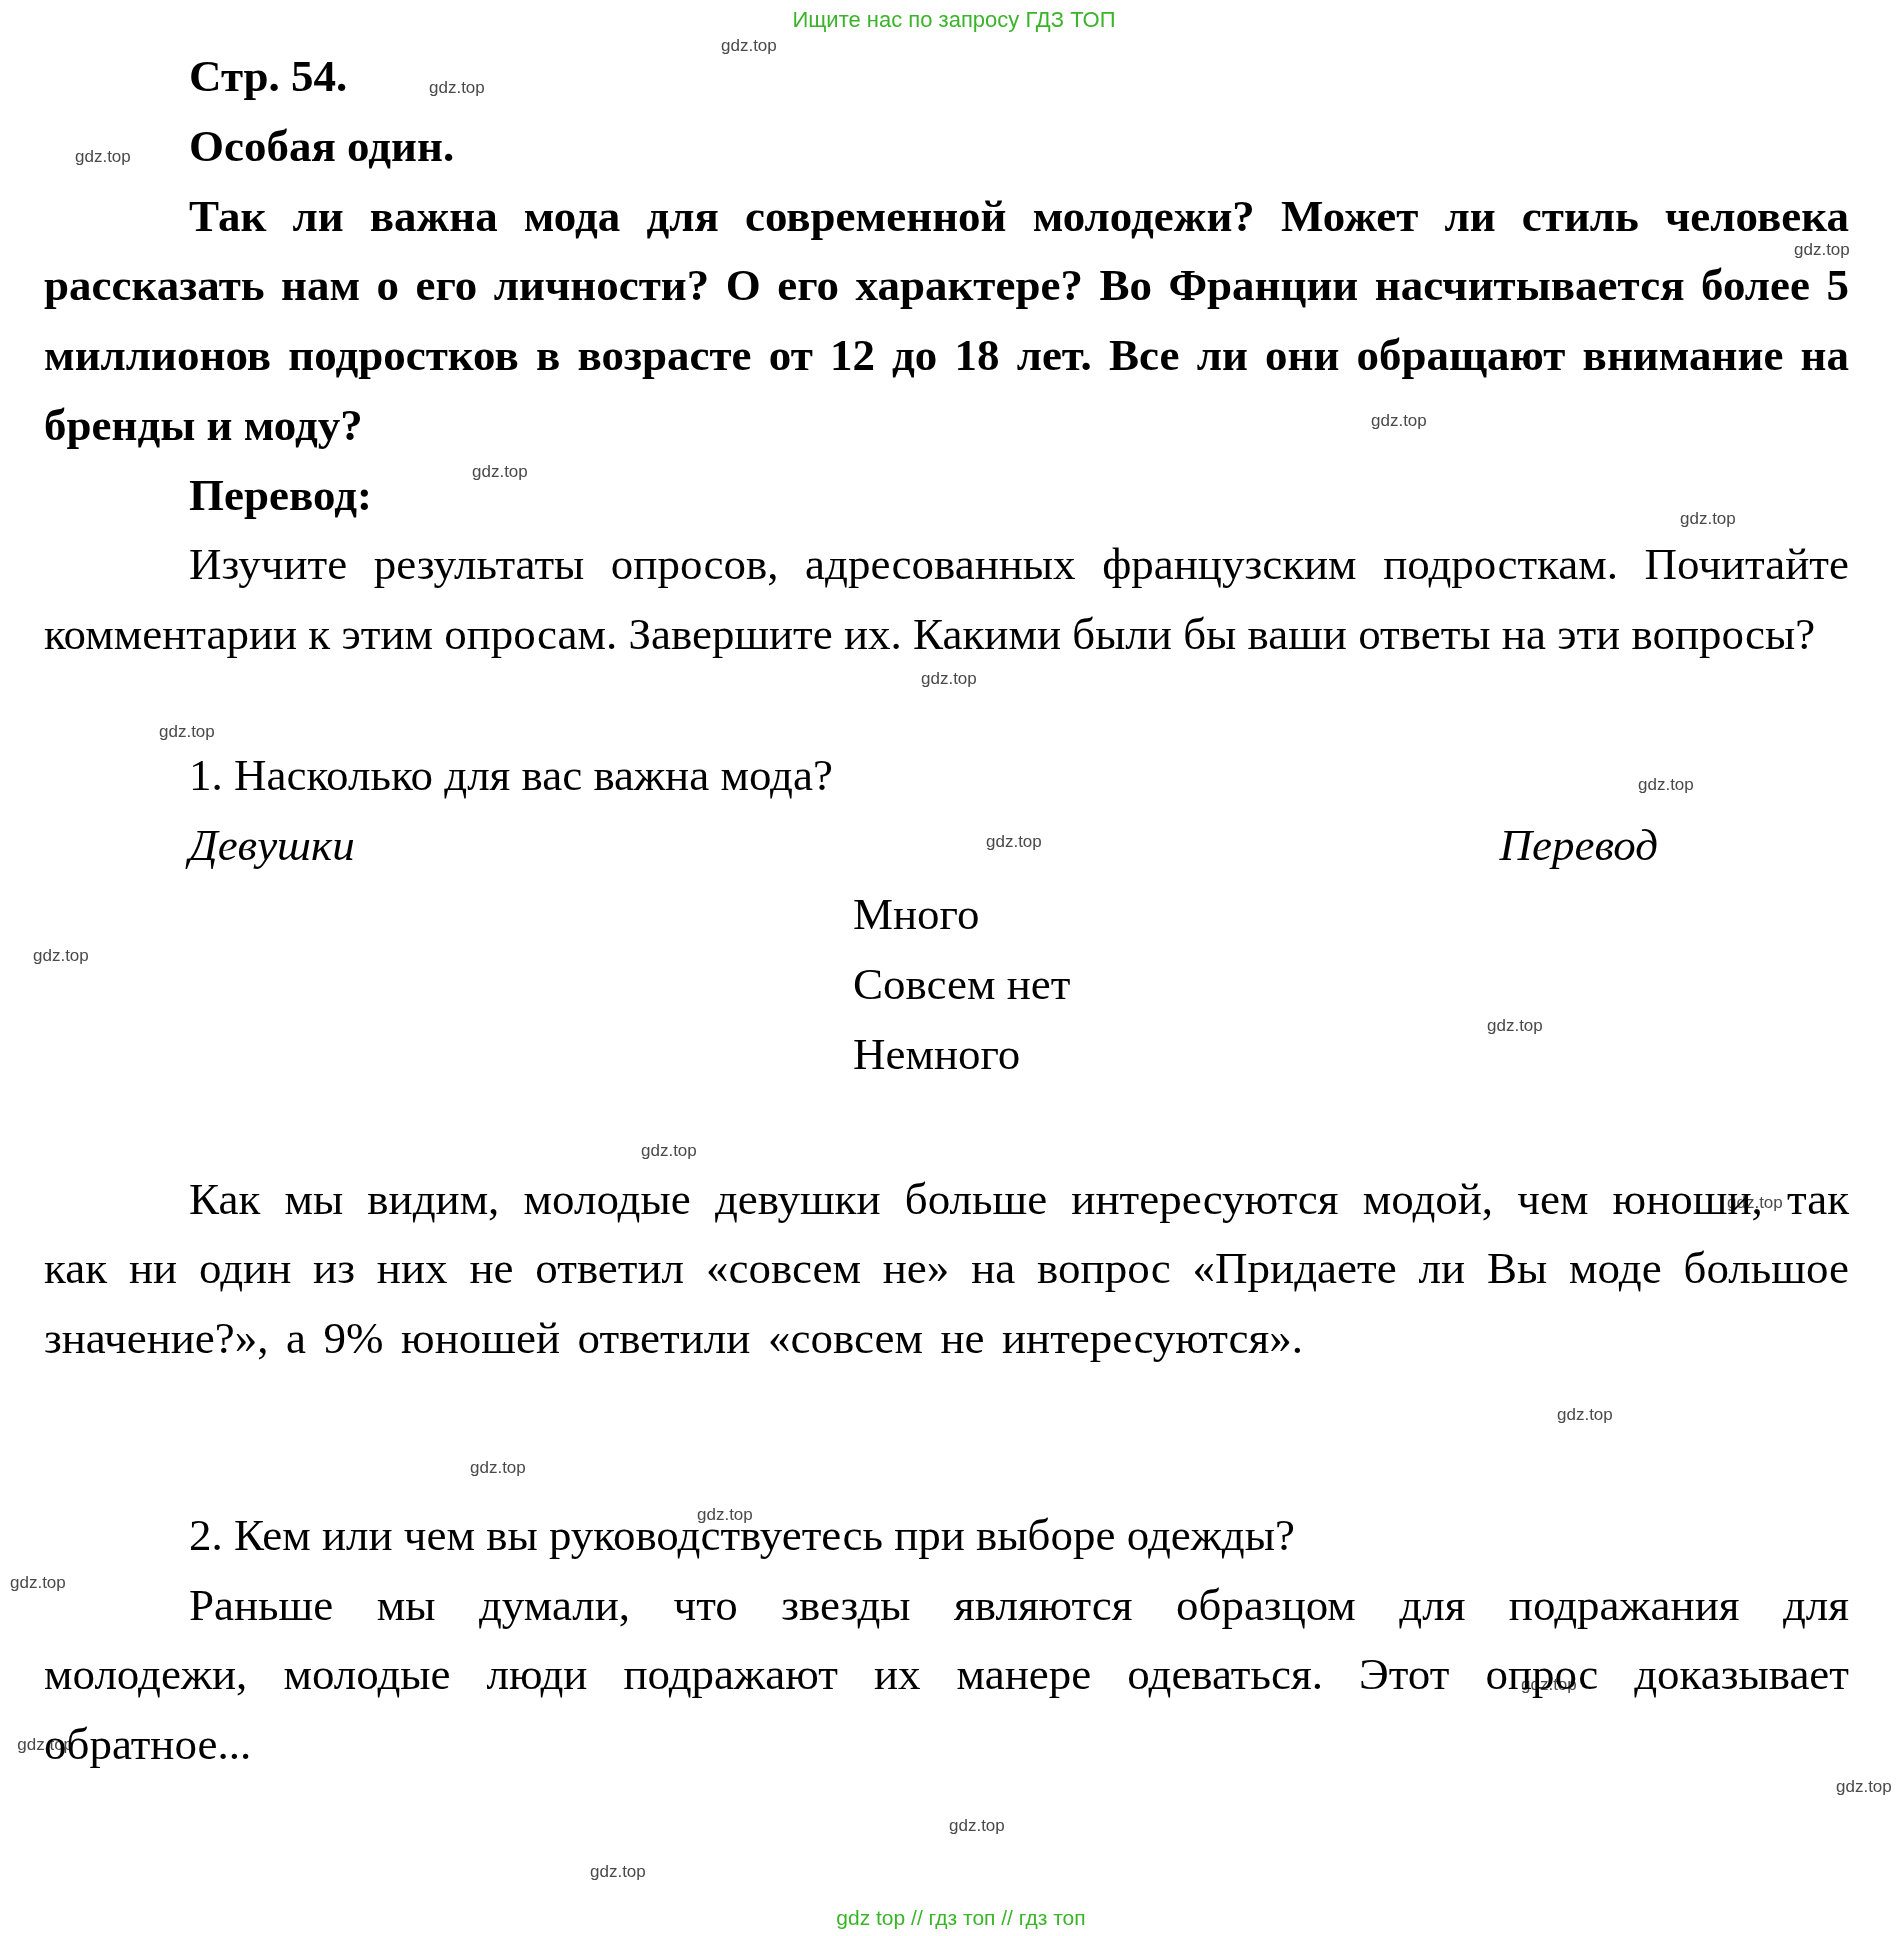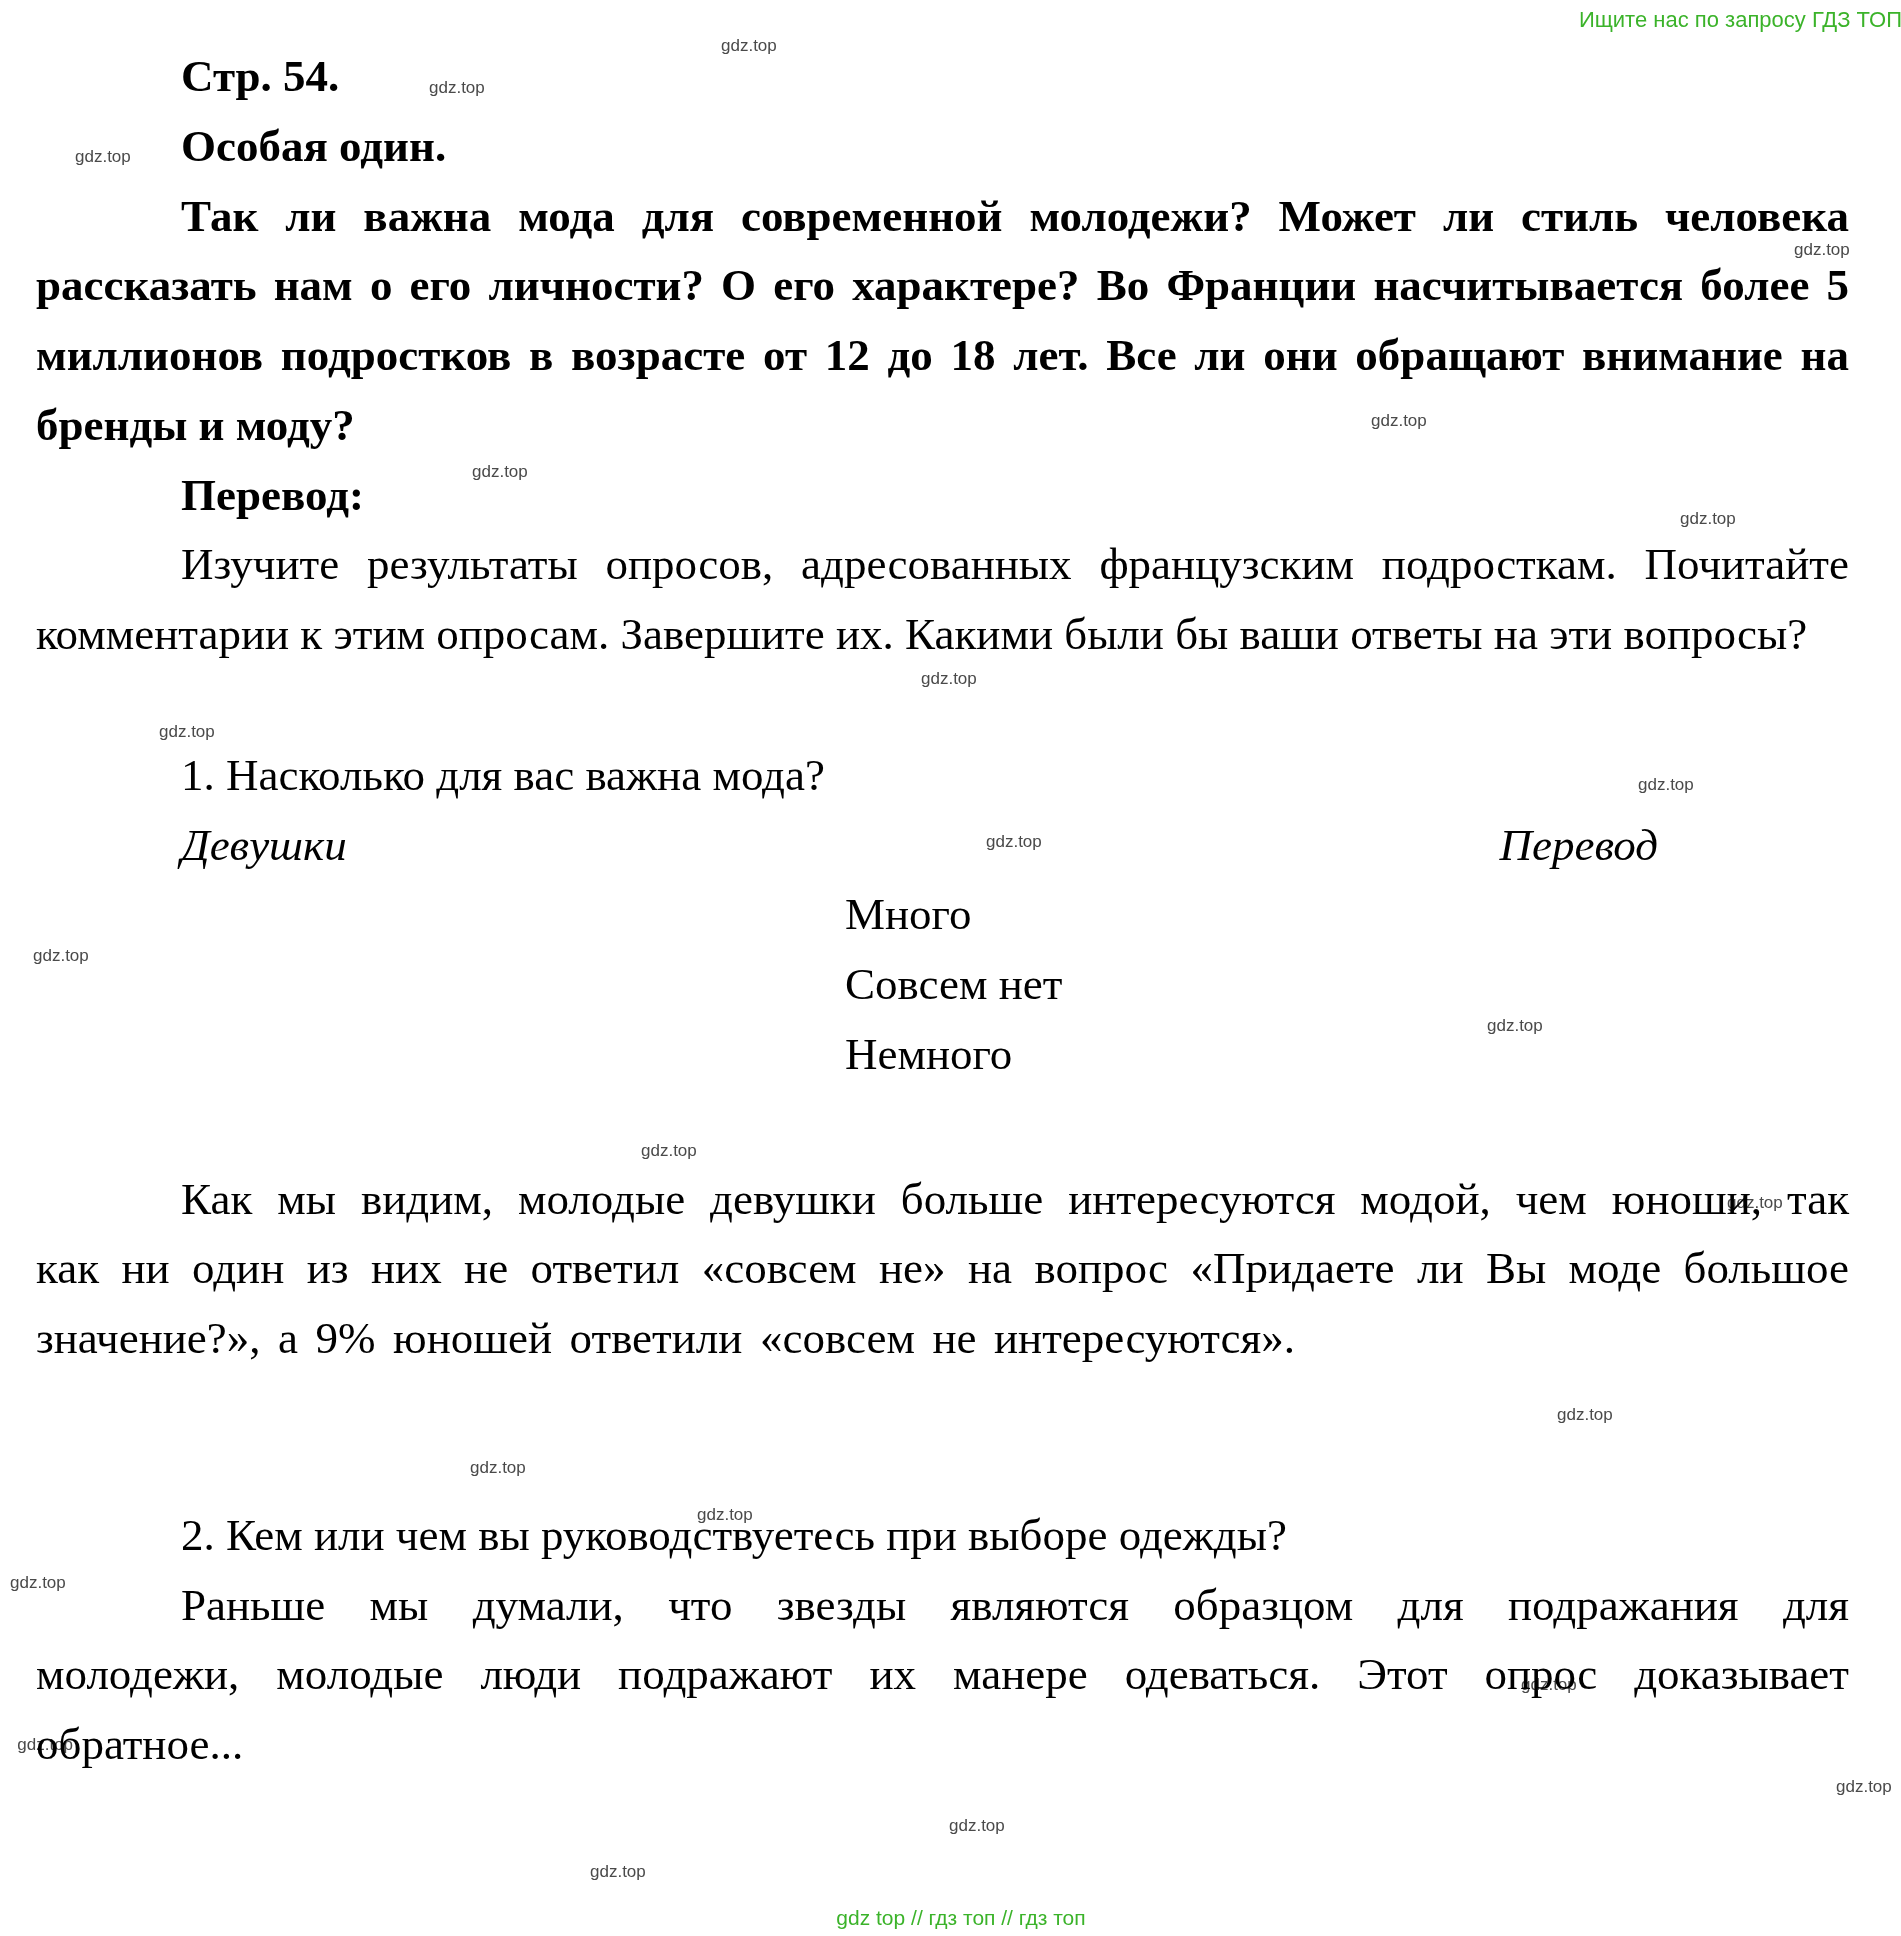--- a/index.html
+++ b/index.html
@@ -7,37 +7,37 @@
   body {
     width: 1902px; height: 1937px;
     background: #ffffff;
     color: #000000;
     font-family: "Liberation Serif", serif;
     position: relative;
     overflow: hidden;
   }
   .top-banner {
     position: absolute; top: 7.3px; left: 0; width: 100%;
-    text-align: right;
+    text-align: center;
     font-family: "Liberation Sans", sans-serif;
     font-size: 22px;
     color: var(--green, #3bb32a);
     padding-left: 6px;
   }
   .footer-banner {
     position: absolute; bottom: 7.3px; left: 0; width: 100%;
     text-align: center;
     font-family: "Liberation Sans", sans-serif;
     font-size: 21px;
     color: var(--green, #3bb32a);
     padding-left: 20px;
   }
   .content {
     position: absolute;
-    top: 42px; left: 36px; right: 53px;
+    top: 42px; left: 44px; right: 53px;
     font-size: 45px;
     line-height: 1.55;
   }
   .bold { font-weight: bold; }
   .indent { text-indent: 145px; }
   .para { text-align: justify; margin: 0; }
   .line { margin: 0; }
   .q1-block { margin-top: 71px; }
   .survey-header {
     display: flex;

